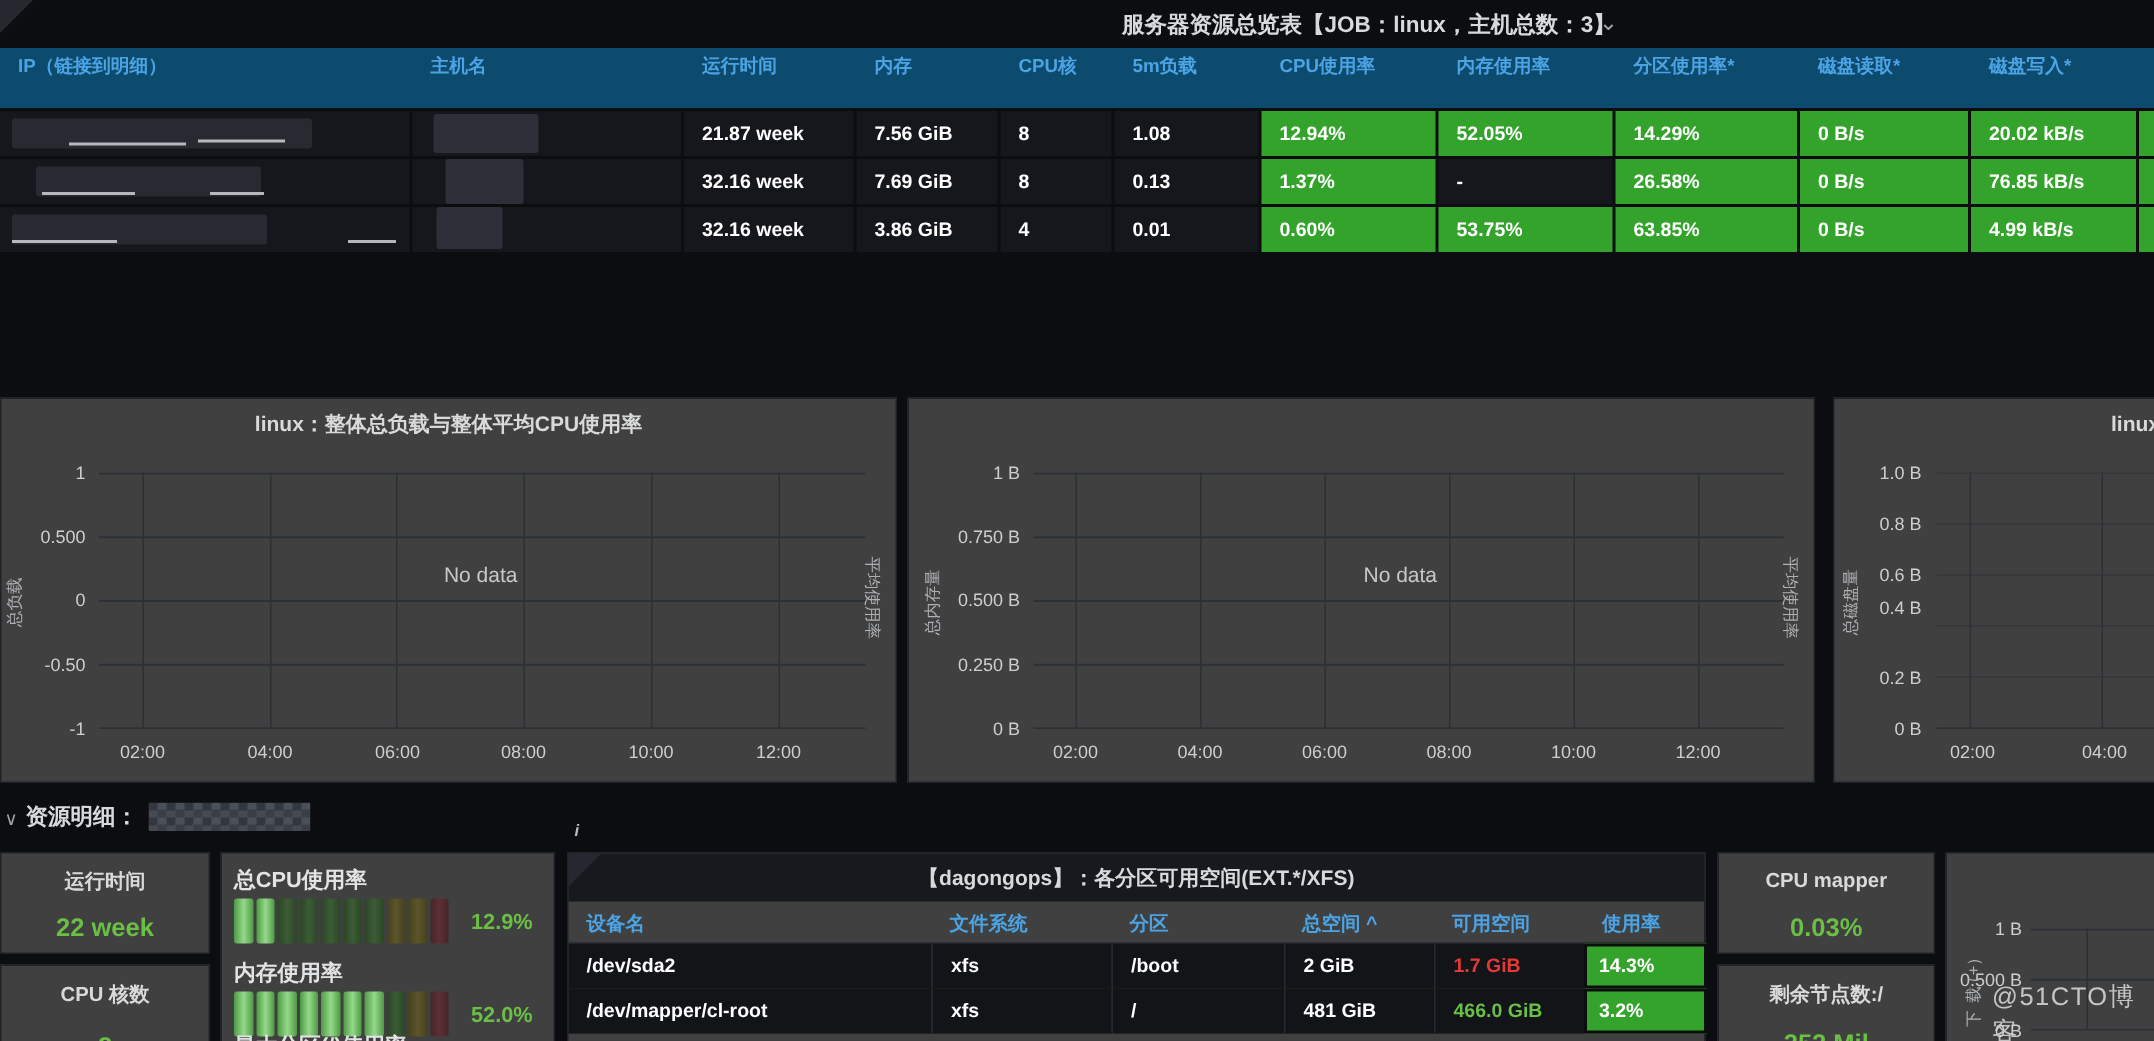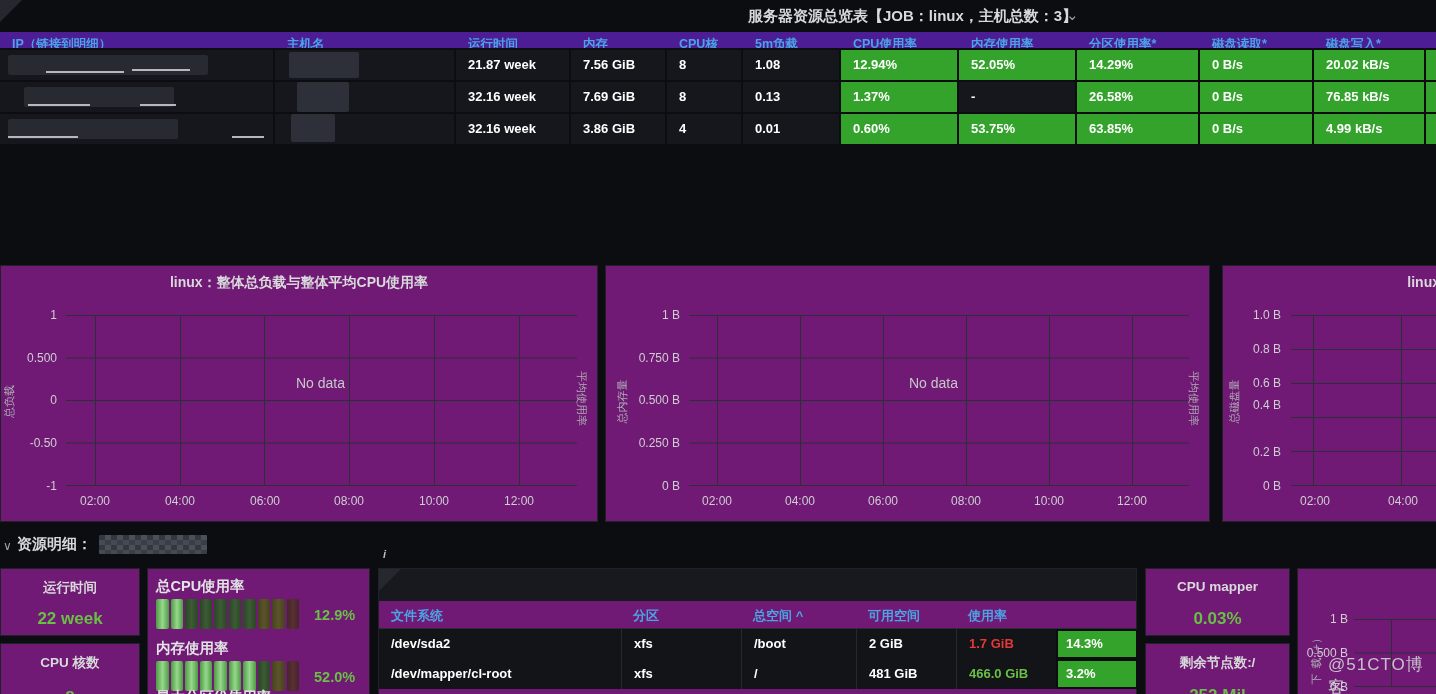--- a/index.html
+++ b/index.html
@@ -15,32 +15,32 @@
   .dash-title { left:748px; top:7px; font-size:15px; font-weight:bold; color:#d8d9da; }
   .dash-chevron { left:1066px; top:6px; font-size:15px; color:#9fa2a6; }
 
   
   .info-corner { width:0; height:0; border-top:22px solid #25282e; border-right:22px solid transparent; }
   .info-corner .i { position:absolute; top:-21px; left:4px; font-size:11px; font-style:italic; font-weight:bold; color:#b9bcc0; }
 
   
   .host-table { left:0; top:32px; width:1436px; }
   .host-grid { display:grid; grid-template-columns:273px 179px 113px 94px 74px 96px 116px 116px 121px 112px 110px 10px; column-gap:2px; }
-  .host-head { background:#4c1d95; height:16px; }
+  .host-head { background:#0c4a6e; height:40px; }
   .host-head .hcell { color:#4ba3e3; font-size:12.5px; font-weight:bold; line-height:24px; padding-left:12px; white-space:nowrap; overflow:hidden; }
   .host-row { margin-top:2px; }
   .host-row .cell { background:#15171c; height:30px; line-height:30px; color:#fff; font-size:13px; font-weight:bold; padding-left:12px; white-space:nowrap; overflow:hidden; }
   .host-row .cell.fill { background:#33a32b; }
   .blob-wrap { position:relative; }
   .blob { position:absolute; top:5px; height:20px; background:#272a31; border-radius:2px; }
   .blob.b2 { background:#2d3039; }
   .dash-line { position:absolute; height:2px; background:#cfd2d6; opacity:.85; }
 
   
-  .panel { background:#701a75; border:1px solid #202228; }
+  .panel { background:#404040; border:1px solid #202228; }
   .chart-title { position:absolute; top:8px; width:100%; text-align:center; font-size:14px; font-weight:bold; color:#d8d9da; white-space:nowrap; }
   .plot { position:absolute; background-image:linear-gradient(#2b2f36 1px, transparent 1px); border-bottom:1px solid #2b2f36; }
   .vline { position:absolute; top:0; bottom:0; width:1px; background:#2b2f36; }
   .ytick { position:absolute; text-align:right; font-size:12px; color:#cdced0; }
   .xtick { position:absolute; width:44px; text-align:center; font-size:12px; color:#cdced0; }
   .nodata { position:absolute; font-size:14px; color:#c7c8c9; }
   .ylabel { position:absolute; font-size:11px; color:#aeb1b5; transform:rotate(-90deg); white-space:nowrap; }
   .ylabel.right { transform:rotate(90deg); }
 
   
@@ -280,22 +280,24 @@
     </div>
   <div class="gauge-value" style="left:166px;top:100px;">52.0%</div>
   <div class="gauge-label" style="top:119px;">最大分区(/)使用率</div>
 </div>
 
 <div class="abs panel" style="left:378px;top:568px;width:759px;height:130px;border-bottom:none;">
   <div class="disk-titlebar">
     <div class="info-corner">
         <span class="i">i</span>
       </div>
+    <div class="disk-title">【dagongops】：各分区可用空间(EXT.*/XFS)</div>
   </div>
   <div class="disk-grid disk-head">
+    <div class="hcell">设备名</div>
     <div class="hcell">文件系统</div>
     <div class="hcell">分区</div>
     <div class="hcell"><span>总空间</span> <span>^</span></div>
     <div class="hcell">可用空间</div>
     <div class="hcell">使用率</div>
   </div>
   <div class="disk-grid disk-row" style="top:60px;">
     <div class="cell">/dev/sda2</div>
     <div class="cell">xfs</div>
     <div class="cell">/boot</div>

